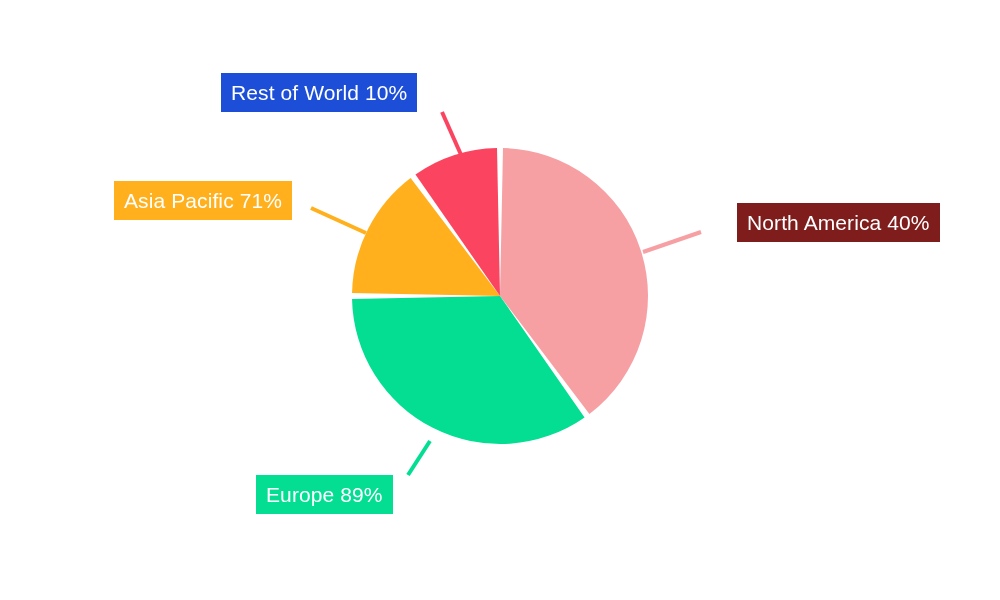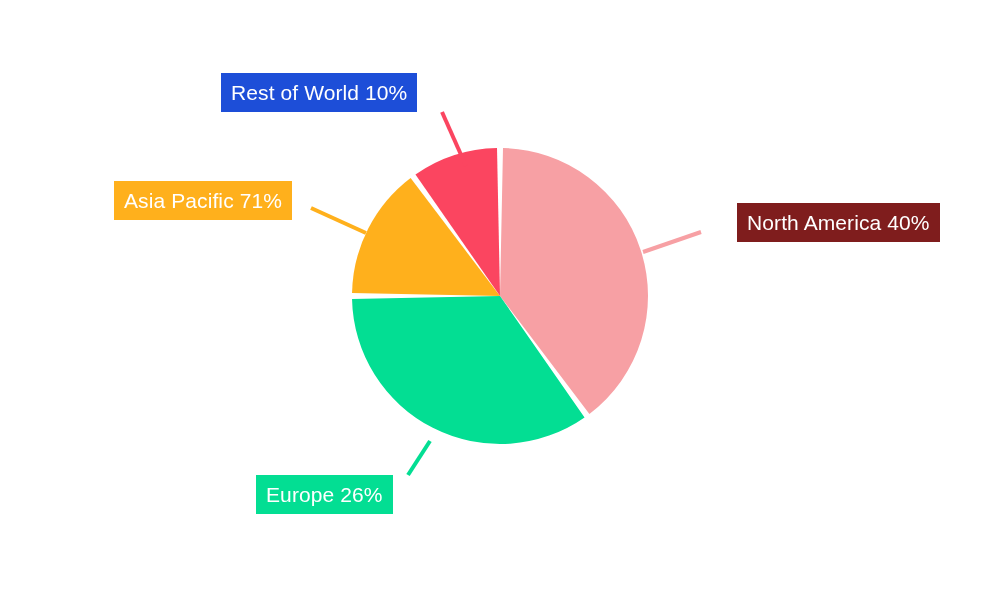--- a/index.html
+++ b/index.html
@@ -78,21 +78,21 @@
       <polyline id="leader-asia-pacific" fill="none" stroke-width="4" stroke-linecap="butt" points="366,233 311,208" stroke="#FFB01C"></polyline>
       <polyline id="leader-rest-of-world" fill="none" stroke-width="4" stroke-linecap="butt" points="466,166 442,112" stroke="#FB4560"></polyline>
     </g>
   </svg>
 
   <div class="callout-label" id="label-north-america">
     <span>North America 40%</span>
   </div>
 
   <div class="callout-label" id="label-europe">
-    <span>Europe 26%</span>
+    <span>Europe 89%</span>
   </div>
 
   <div class="callout-label" id="label-asia-pacific">
     <span>Asia Pacific 71%</span>
   </div>
 
   <div class="callout-label" id="label-rest-of-world">
     <span>Rest of World 10%</span>
   </div>
 

